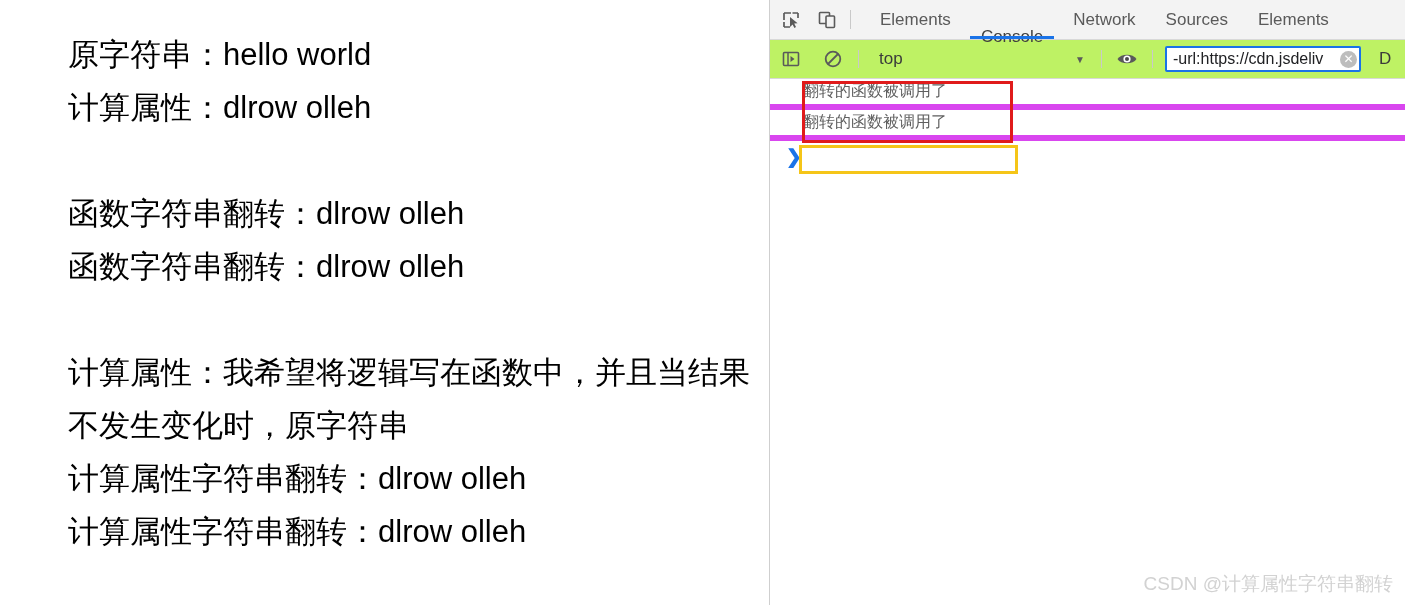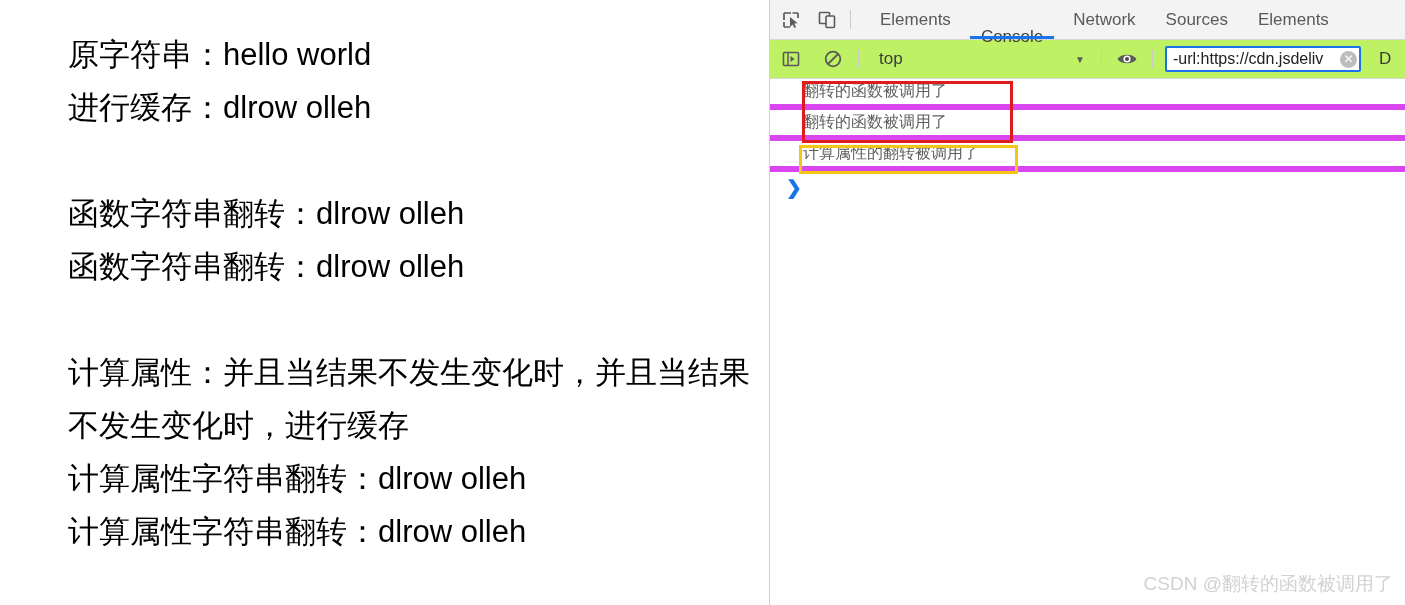--- a/index.html
+++ b/index.html
@@ -258,26 +258,26 @@
   }
 </style>
 </head>
 <body>
 
 <div class="screen">
 
   <div class="page-pane">
     <div class="page-content">
       <div class="page-line">原字符串：hello world</div>
-      <div class="page-line">进行缓存：dlrow olleh</div>
+      <div class="page-line">计算属性：dlrow olleh</div>
       <div class="page-gap"></div>
       <div class="page-line">函数字符串翻转：dlrow olleh</div>
       <div class="page-line">函数字符串翻转：dlrow olleh</div>
       <div class="page-gap"></div>
-      <div class="page-line wrap">计算属性：并且当结果不发生变化时，并且当结果不发生变化时，进行缓存</div>
+      <div class="page-line wrap">计算属性：我希望将逻辑写在函数中，并且当结果不发生变化时，原字符串</div>
       <div class="page-line">计算属性字符串翻转：dlrow olleh</div>
       <div class="page-line">计算属性字符串翻转：dlrow olleh</div>
     </div>
   </div>
 
   <div class="devtools">
 
     <div class="dt-tabbar">
       <div class="dt-tool-icons">
         <div class="dt-icon-btn">
@@ -334,25 +334,24 @@
       <div class="filter-input-wrap">
         <input class="filter-input" type="text" value="-url:https://cdn.jsdeliv" style="">
         <span class="clear-x">✕</span>
       </div>
       <div class="levels-label">D</div>
     </div>
 
     <div class="dt-console">
       <div class="console-row">翻转的函数被调用了</div>
       <div class="console-row">翻转的函数被调用了</div>
-      <div class="console-row">计算属性的翻转被调用了</div>
       <div class="console-prompt-row">
         <span class="prompt-caret">❯</span>
       </div>
 
       <div class="anno anno-red"></div>
       <div class="anno anno-yellow"></div>
 
-      <div class="watermark">CSDN @翻转的函数被调用了</div>
+      <div class="watermark">CSDN @计算属性字符串翻转</div>
     </div>
 
   </div>
 </div>
 
 </body></html>

